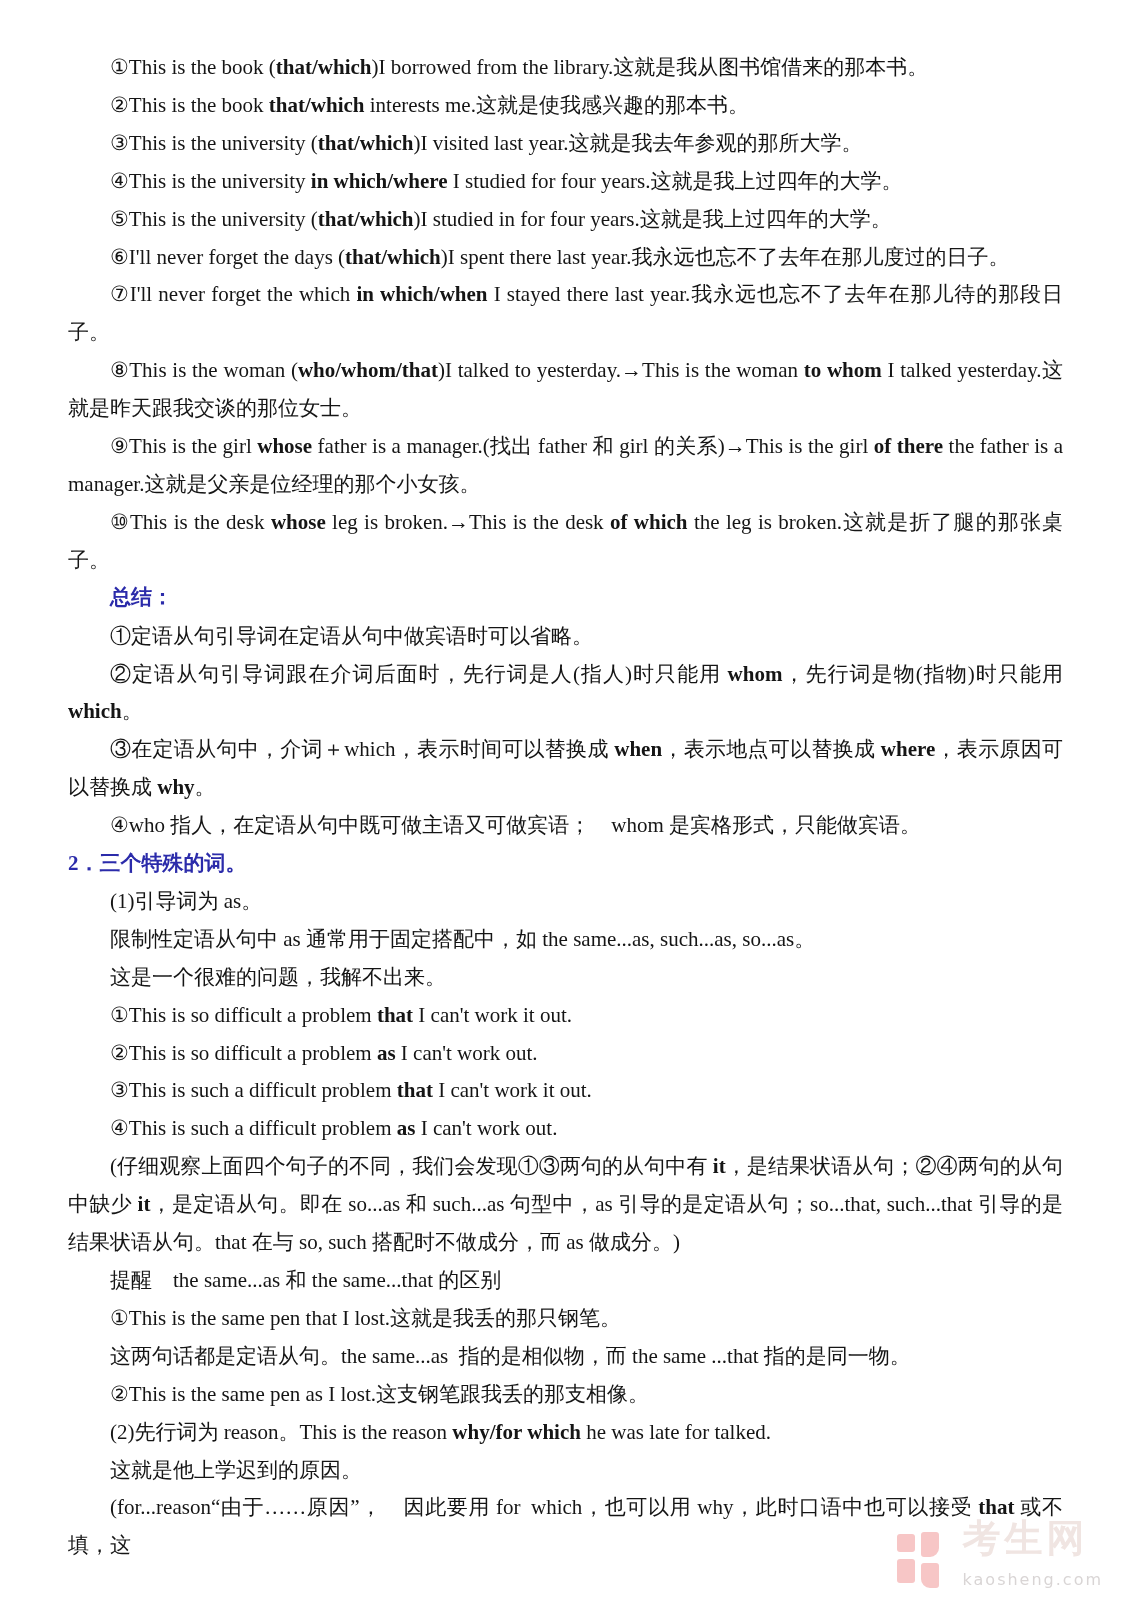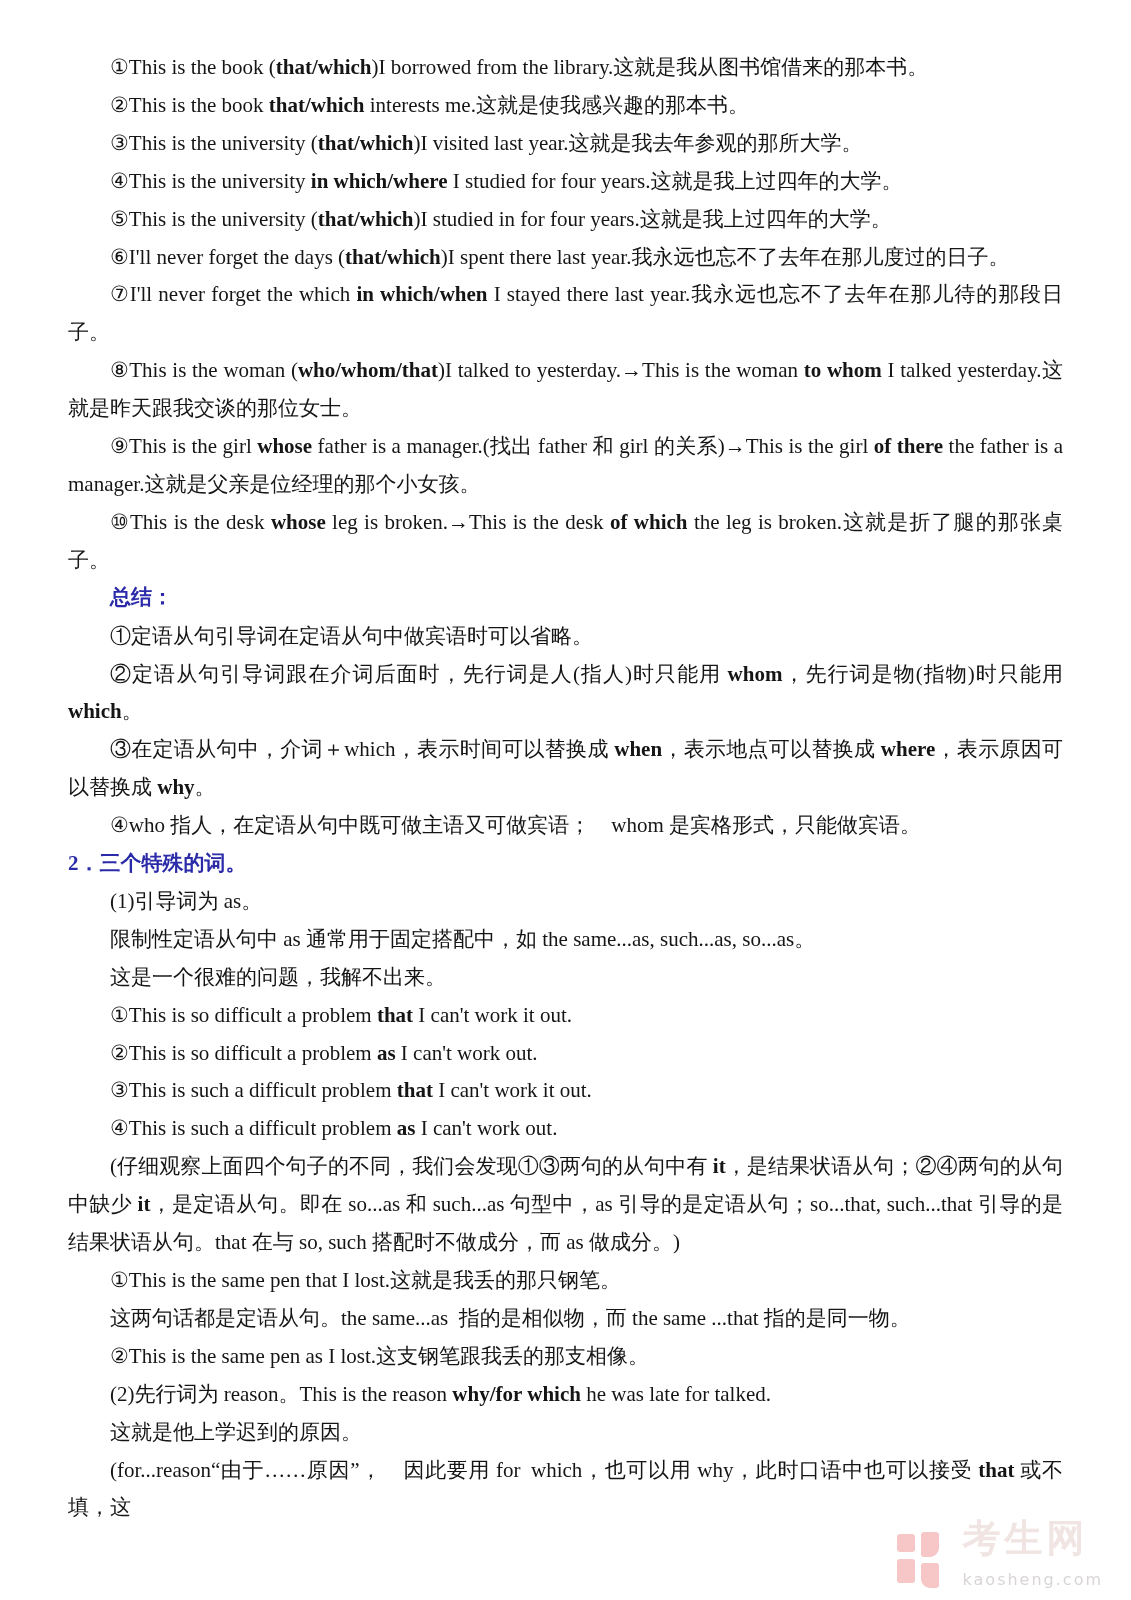--- a/index.html
+++ b/index.html
@@ -115,20 +115,21 @@
       <p class="para body"><span class="run">④who 指人，在定语从句中既可做主语又可做宾语；　whom 是宾格形式，只能做宾语。</span></p>
       <p class="para heading-flush"><span class="run bold">2．三个特殊的词。</span></p>
       <p class="para body"><span class="run">(1)引导词为 as。</span></p>
       <p class="para body"><span class="run">限制性定语从句中 as 通常用于固定搭配中，如 the same...as, such...as, so...as。</span></p>
       <p class="para body"><span class="run">这是一个很难的问题，我解不出来。</span></p>
       <p class="para body"><span class="run">①This is so difficult a problem </span><span class="run bold">that</span><span class="run"> I can't work it out.</span></p>
       <p class="para body"><span class="run">②This is so difficult a problem </span><span class="run bold">as</span><span class="run"> I can't work out.</span></p>
       <p class="para body"><span class="run">③This is such a difficult problem </span><span class="run bold">that</span><span class="run"> I can't work it out.</span></p>
       <p class="para body"><span class="run">④This is such a difficult problem </span><span class="run bold">as</span><span class="run"> I can't work out.</span></p>
       <p class="para body"><span class="run">(仔细观察上面四个句子的不同，我们会发现①③两句的从句中有 </span><span class="run bold">it</span><span class="run">，是结果状语从句；②④两句的从句中缺少 </span><span class="run bold">it</span><span class="run">，是定语从句。即在 so...as 和 such...as 句型中，as 引导的是定语从句；so...that, such...that 引导的是结果状语从句。that 在与 so, such 搭配时不做成分，而 as 做成分。)</span></p>
+      <p class="para body"><span class="run">提醒　the same...as 和 the same...that 的区别</span></p>
       <p class="para body"><span class="run">①This is the same pen that I lost.这就是我丢的那只钢笔。</span></p>
       <p class="para body"><span class="run">这两句话都是定语从句。the same...as 指的是相似物，而 the same ...that 指的是同一物。</span></p>
       <p class="para body"><span class="run">②This is the same pen as I lost.这支钢笔跟我丢的那支相像。</span></p>
       <p class="para body"><span class="run">(2)先行词为 reason。This is the reason </span><span class="run bold">why/for which</span><span class="run"> he was late for talked.</span></p>
       <p class="para body"><span class="run">这就是他上学迟到的原因。</span></p>
       <p class="para body"><span class="run">(for...reason“由于……原因”，　因此要用 for which，也可以用 why，此时口语中也可以接受 </span><span class="run bold">that</span><span class="run"> 或不填，这</span></p>
     </div>
 
   <div class="watermark">
     <div class="wm-logo">

